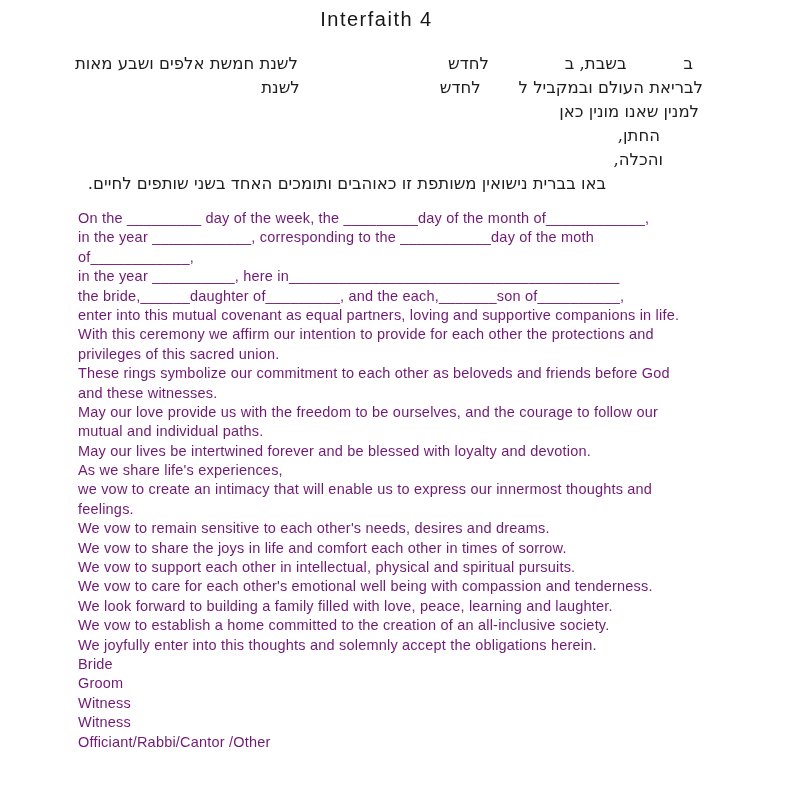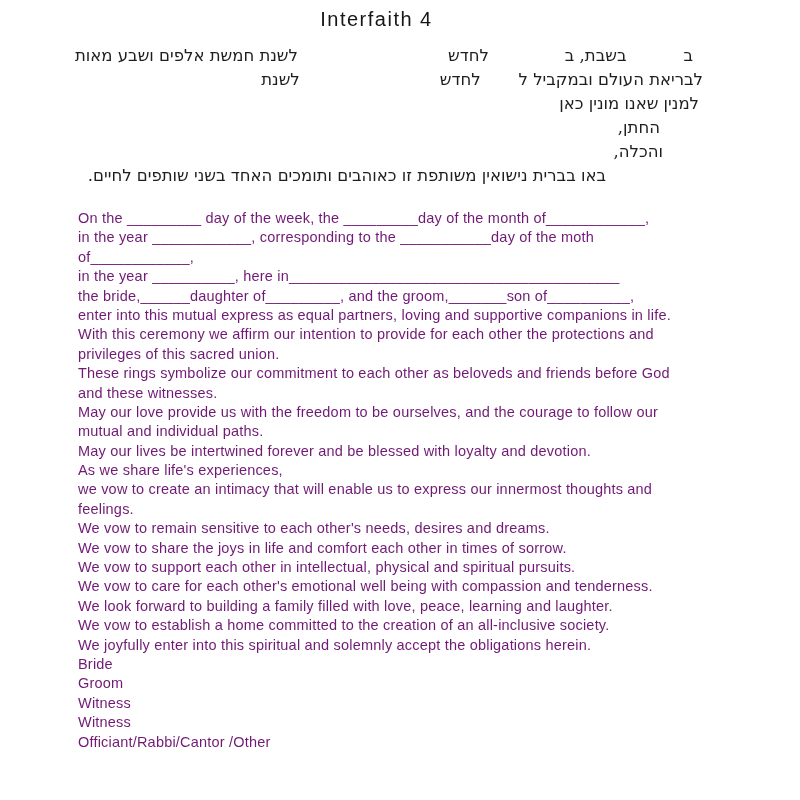--- a/index.html
+++ b/index.html
@@ -23,21 +23,21 @@
     width: 100%;
     text-align: center;
     transform: translateX(-16px);
     font-size: 20px;
     letter-spacing: 1.5px;
     color: #161616;
     white-space: nowrap;
   }
   .hebrew-block {
     position: absolute;
-    top: 44px;
+    top: 52px;
     right: 82px;
     width: 640px;
     direction: rtl;
     text-align: right;
     font-family: "DejaVu Serif", "DejaVu Sans", serif;
     font-size: 16.5px;
     color: #1e1e1e;
   }
   .heb-line {
     height: 24px;
@@ -87,39 +87,39 @@
       <div class="heb-line" style="padding-right: 40px;"><span>והכלה,</span></div>
       <div class="heb-line" style="padding-right: 97px;"><span>באו בברית נישואין משותפת זו כאוהבים ותומכים האחד בשני שותפים לחיים.</span></div>
     </div>
 
   <div class="english-block">
     <div>
         <div class="eng-line">On the _________ day of the week, the _________day of the month of____________,</div>
         <div class="eng-line">in the year ____________, corresponding to the ___________day of the moth</div>
         <div class="eng-line">of____________,</div>
         <div class="eng-line">in the year __________, here in________________________________________</div>
-        <div class="eng-line">the bride,______daughter of_________, and the groom,_______son of__________,</div>
-        <div class="eng-line">enter into this mutual express as equal partners, loving and supportive companions in life.</div>
+        <div class="eng-line">the bride,______daughter of_________, and the each,_______son of__________,</div>
+        <div class="eng-line">enter into this mutual covenant as equal partners, loving and supportive companions in life.</div>
         <div class="eng-line">With this ceremony we affirm our intention to provide for each other the protections and</div>
         <div class="eng-line">privileges of this sacred union.</div>
         <div class="eng-line">These rings symbolize our commitment to each other as beloveds and friends before God</div>
         <div class="eng-line">and these witnesses.</div>
         <div class="eng-line">May our love provide us with the freedom to be ourselves, and the courage to follow our</div>
         <div class="eng-line">mutual and individual paths.</div>
         <div class="eng-line">May our lives be intertwined forever and be blessed with loyalty and devotion.</div>
         <div class="eng-line">As we share life's experiences,</div>
         <div class="eng-line">we vow to create an intimacy that will enable us to express our innermost thoughts and</div>
         <div class="eng-line">feelings.</div>
         <div class="eng-line">We vow to remain sensitive to each other's needs, desires and dreams.</div>
         <div class="eng-line">We vow to share the joys in life and comfort each other in times of sorrow.</div>
         <div class="eng-line">We vow to support each other in intellectual, physical and spiritual pursuits.</div>
         <div class="eng-line">We vow to care for each other's emotional well being with compassion and tenderness.</div>
         <div class="eng-line">We look forward to building a family filled with love, peace, learning and laughter.</div>
         <div class="eng-line">We vow to establish a home committed to the creation of an all-inclusive society.</div>
-        <div class="eng-line">We joyfully enter into this spiritual and solemnly accept the obligations herein.</div>
+        <div class="eng-line">We joyfully enter into this thoughts and solemnly accept the obligations herein.</div>
       </div>
     <div>
         <div class="sig-line">Bride</div>
         <div class="sig-line">Groom</div>
         <div class="sig-line">Witness</div>
         <div class="sig-line">Witness</div>
         <div class="sig-line">Officiant/Rabbi/Cantor /Other</div>
       </div>
   </div>
 

